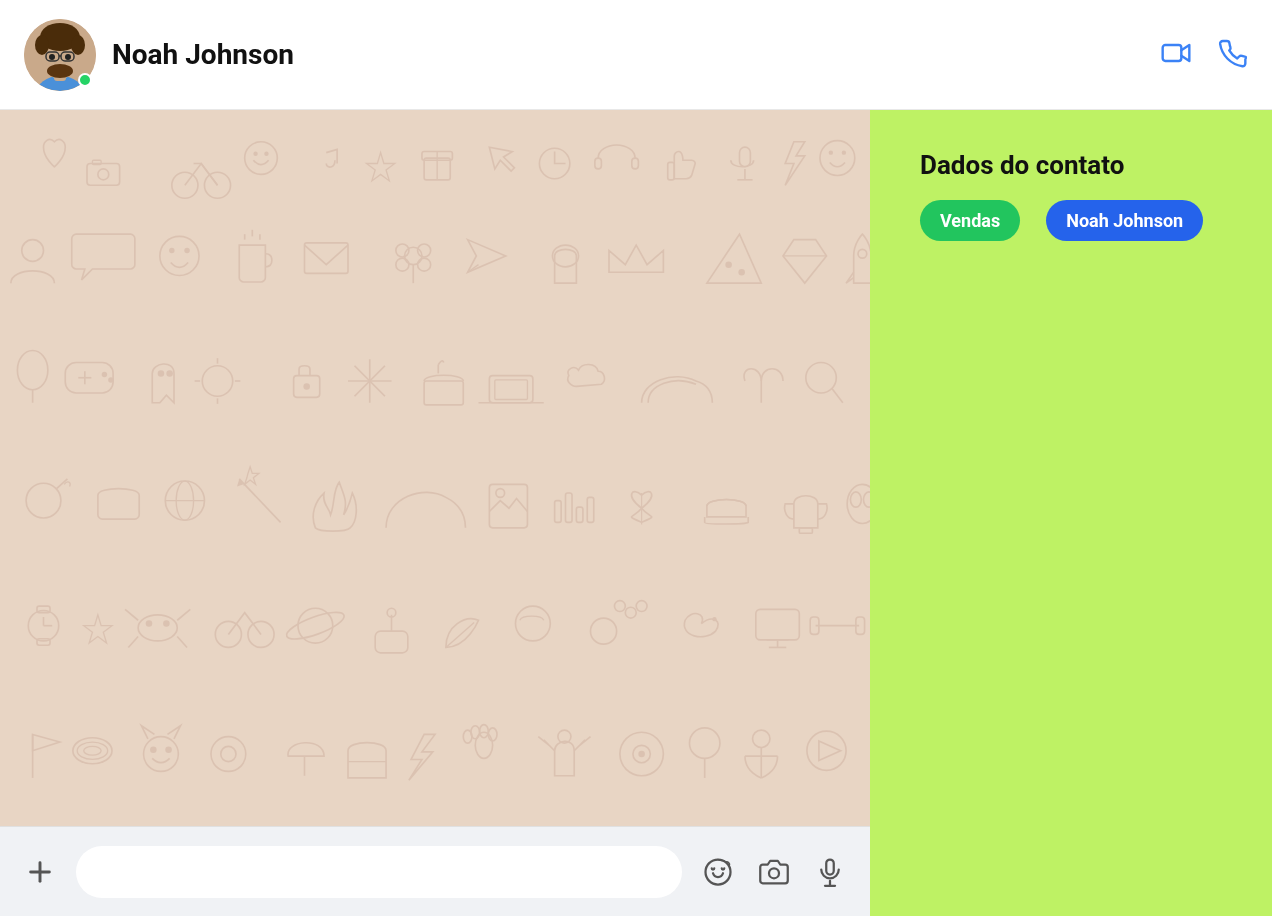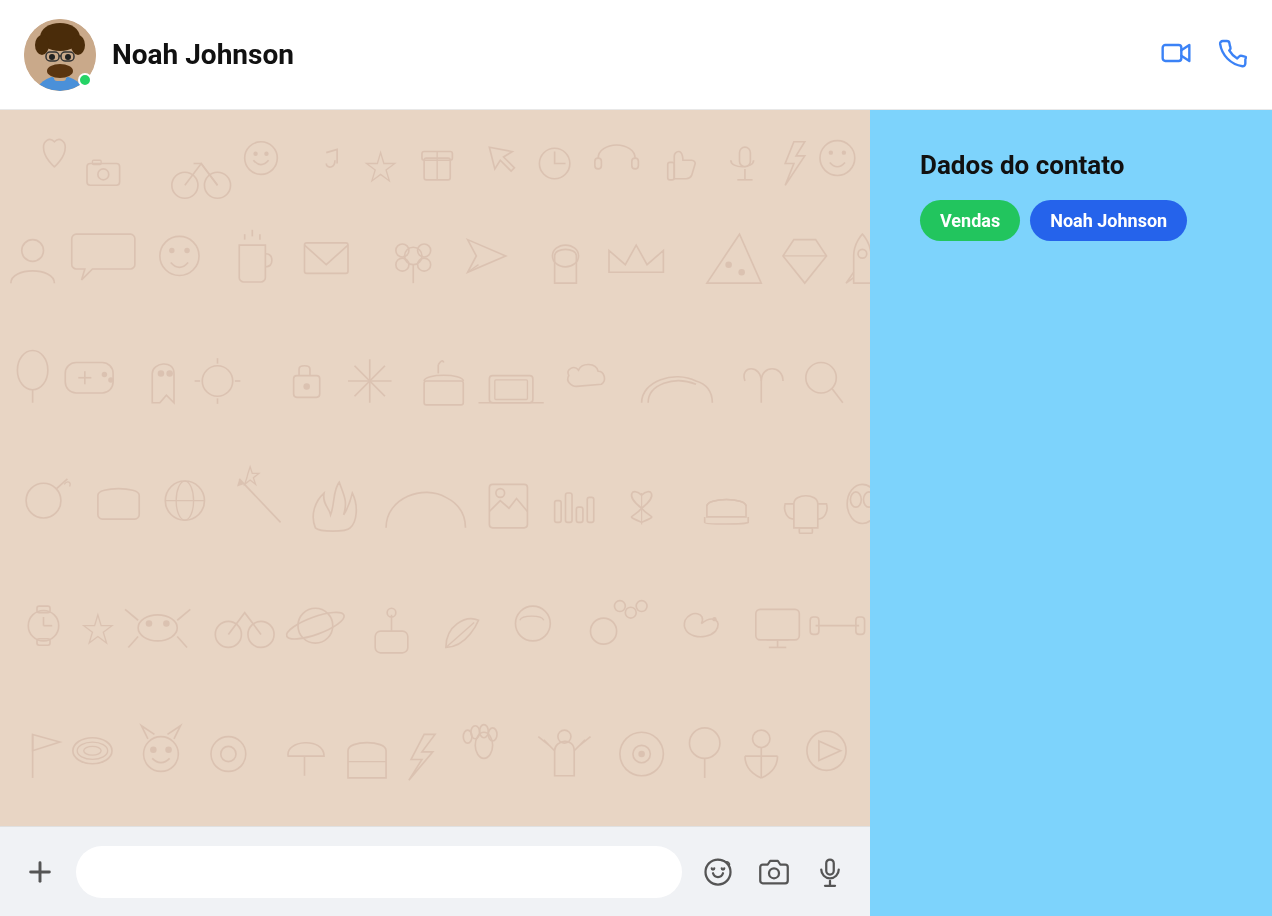--- a/index.html
+++ b/index.html
@@ -152,36 +152,36 @@
       color: #555;
     }
     .input-icon-btn svg {
       width: 30px;
       height: 30px;
     }
 
     
     .right-panel {
       flex: 1;
-      background: #7dd3fc;
+      background: #bef264;
       padding: 40px 40px 40px 50px;
       overflow-y: auto;
     }
 
     .section-title {
       font-size: 26px;
       font-weight: 700;
       color: #111;
       margin-bottom: 20px;
     }
 
     .tag-row {
       display: flex;
       flex-wrap: wrap;
-      gap: 10px;
+      gap: 26px;
       margin-bottom: 40px;
     }
 
     .tag {
       padding: 10px 20px;
       border-radius: 30px;
       font-size: 18px;
       font-weight: 700;
       cursor: pointer;
     }

